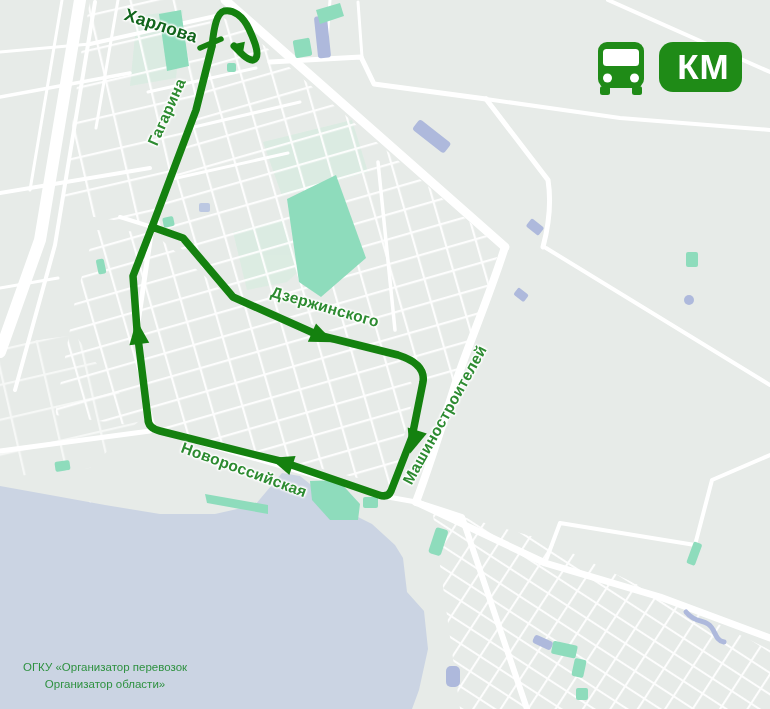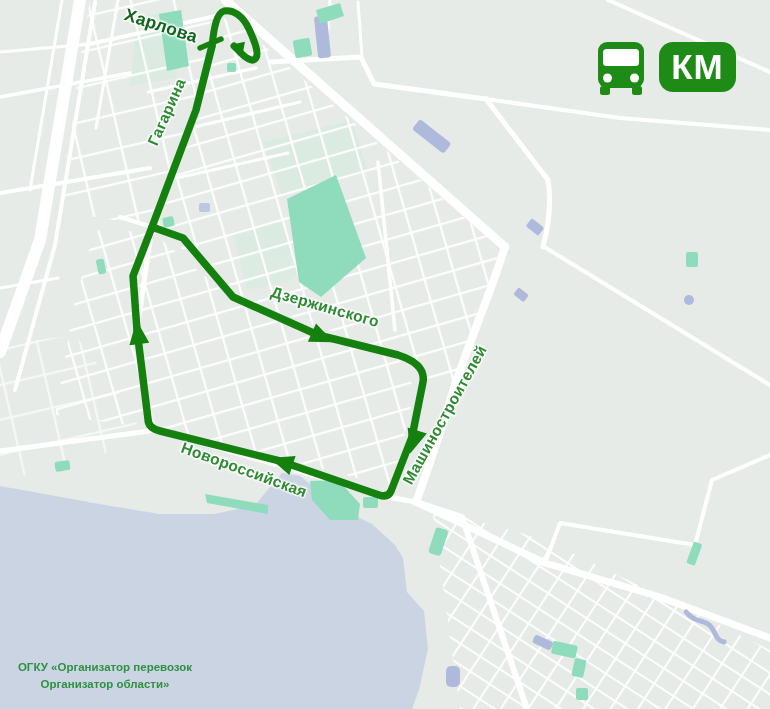--- a/index.html
+++ b/index.html
@@ -24,26 +24,27 @@
   #top-right{
     position:absolute;left:596px;top:42px;
     display:flex;align-items:flex-start;gap:13px;
   }
   #route-badge{
     width:77px;height:50px;border-radius:14px;
     background:#1f8b17;color:#fff;
     display:flex;align-items:center;justify-content:center;
     font-weight:700;font-size:35px;letter-spacing:1px;
     font-family:"Liberation Sans",sans-serif;
+    padding-left:6px;
   }
   #attribution{
     position:absolute;left:105px;top:676px;
     transform:translate(-50%,-50%);
     text-align:center;
-    color:#2e9140;font-weight:700;font-size:11.5px;line-height:1.45;
+    color:#2e9140;font-weight:400;font-size:11.5px;line-height:1.45;
     white-space:nowrap;
   }
 </style>
 </head>
 <body>
 
 <div id="stage">
 
   <svg id="map" width="770" height="709" viewBox="0 0 770 709">
     <defs>

